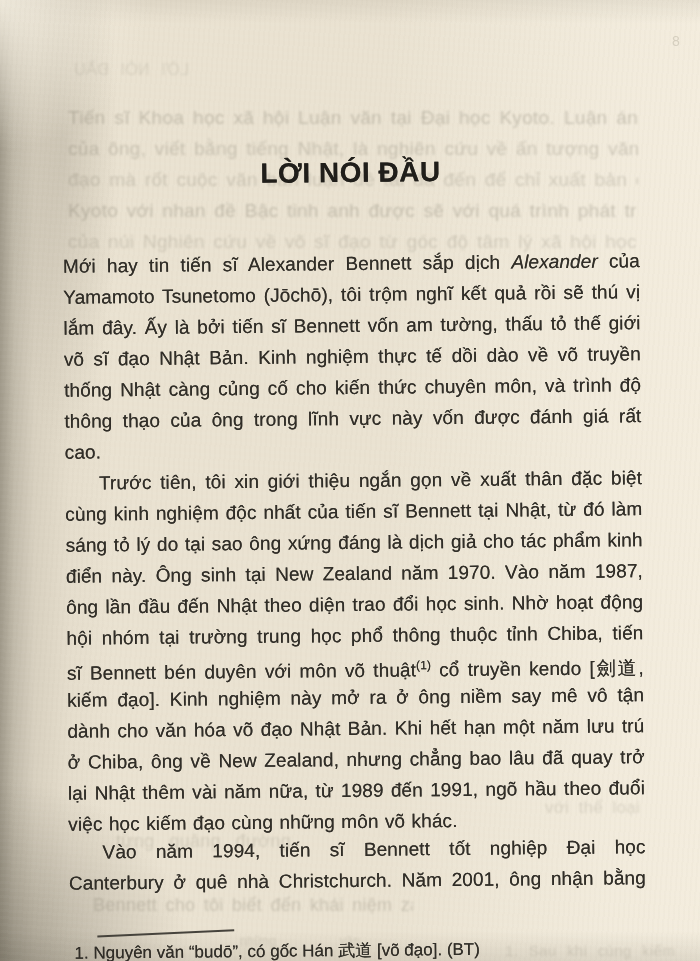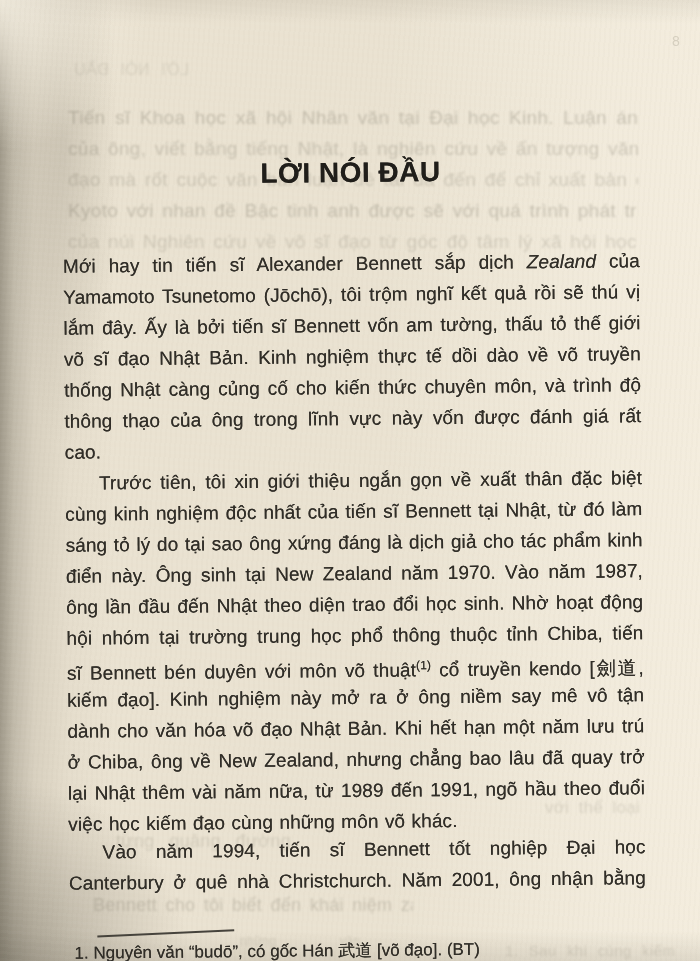--- a/index.html
+++ b/index.html
@@ -64,37 +64,37 @@
     font-size:17px;line-height:21px;color:#312e28;
     text-shadow:0 0 .4px rgba(44,41,35,.85);
   }
 </style>
 </head>
 <body>
 
 <div class="page">
   <div class="ghost-layer">
       <div class="ghost mirror" style="left: 74px; top: 58px; width: 115px; font-size: 16px; opacity: 0.15;">LỜI NÓI ĐẦU</div>
-      <div class="ghost" style="left: 68px; top: 106px; width: 570px; opacity: 0.3;">Tiến sĩ Khoa học xã hội Nhân văn tại Đại học Kinh. Luận án</div>
+      <div class="ghost" style="left: 68px; top: 106px; width: 570px; opacity: 0.3;">Tiến sĩ Khoa học xã hội Luận văn tại Đại học Kyoto. Luận án</div>
       <div class="ghost" style="left: 68px; top: 137px; width: 570px; opacity: 0.27;">của ông, viết bằng tiếng Nhật, là nghiên cứu về ấn tượng văn hóa</div>
       <div class="ghost" style="left: 68px; top: 168px; width: 570px; opacity: 0.24;">đạo mà rốt cuộc văn bản luận đề tài đã đến để chỉ xuất bản ở</div>
       <div class="ghost" style="left: 68px; top: 199px; width: 570px; opacity: 0.3;">Kyoto với nhan đề Bậc tinh anh được sẽ với quá trình phát triển</div>
       <div class="ghost" style="left: 68px; top: 230px; width: 570px; opacity: 0.22;">của núi Nghiên cứu về võ sĩ đạo từ góc độ tâm lý xã hội học Nhật</div>
       <div class="ghost" style="left: 545px; top: 796px; width: 95px; font-size: 17px; opacity: 0.18;">với thể loại</div>
       <div class="ghost" style="left: 68px; top: 829px; width: 175px; font-size: 18px; opacity: 0.18; margin-left: 48px;">từng quảng đường</div>
       <div class="ghost" style="left: 93px; top: 893px; width: 320px; font-size: 18px; opacity: 0.26;">Bennett cho tôi biết đến khái niệm zanshin</div>
       <div class="ghost" style="left: 240px; top: 929px; width: 120px; font-size: 12px; opacity: 0.16;">những văn</div>
       <div class="ghost" style="left: 505px; top: 939px; width: 170px; font-size: 15px; opacity: 0.18;">1. Sau khi cùng kiếm</div>
     </div>
   <div class="pagenum-ghost">8</div>
   <div class="content">
     <h1 class="title">LỜI NÓI ĐẦU</h1>
     <div>
         <div class="para" style="top: 248px;">
-          <div class="line"><span>Mới hay tin tiến sĩ Alexander Bennett sắp dịch </span><span class="i">Zealand</span><span> của</span></div>
+          <div class="line"><span>Mới hay tin tiến sĩ Alexander Bennett sắp dịch </span><span class="i">Alexander</span><span> của</span></div>
           <div class="line"><span>Yamamoto Tsunetomo (Jōchō), tôi trộm nghĩ kết quả rồi sẽ thú vị</span></div>
           <div class="line"><span>lắm đây. Ấy là bởi tiến sĩ Bennett vốn am tường, thấu tỏ thế giới</span></div>
           <div class="line"><span>võ sĩ đạo Nhật Bản. Kinh nghiệm thực tế dồi dào về võ truyền</span></div>
           <div class="line"><span>thống Nhật càng củng cố cho kiến thức chuyên môn, và trình độ</span></div>
           <div class="line"><span>thông thạo của ông trong lĩnh vực này vốn được đánh giá rất</span></div>
           <div class="line flush"><span>cao.</span></div>
         </div>
         <div class="para" style="top: 465px;">
           <div class="line indent"><span>Trước tiên, tôi xin giới thiệu ngắn gọn về xuất thân đặc biệt</span></div>
           <div class="line"><span>cùng kinh nghiệm độc nhất của tiến sĩ Bennett tại Nhật, từ đó làm</span></div>

